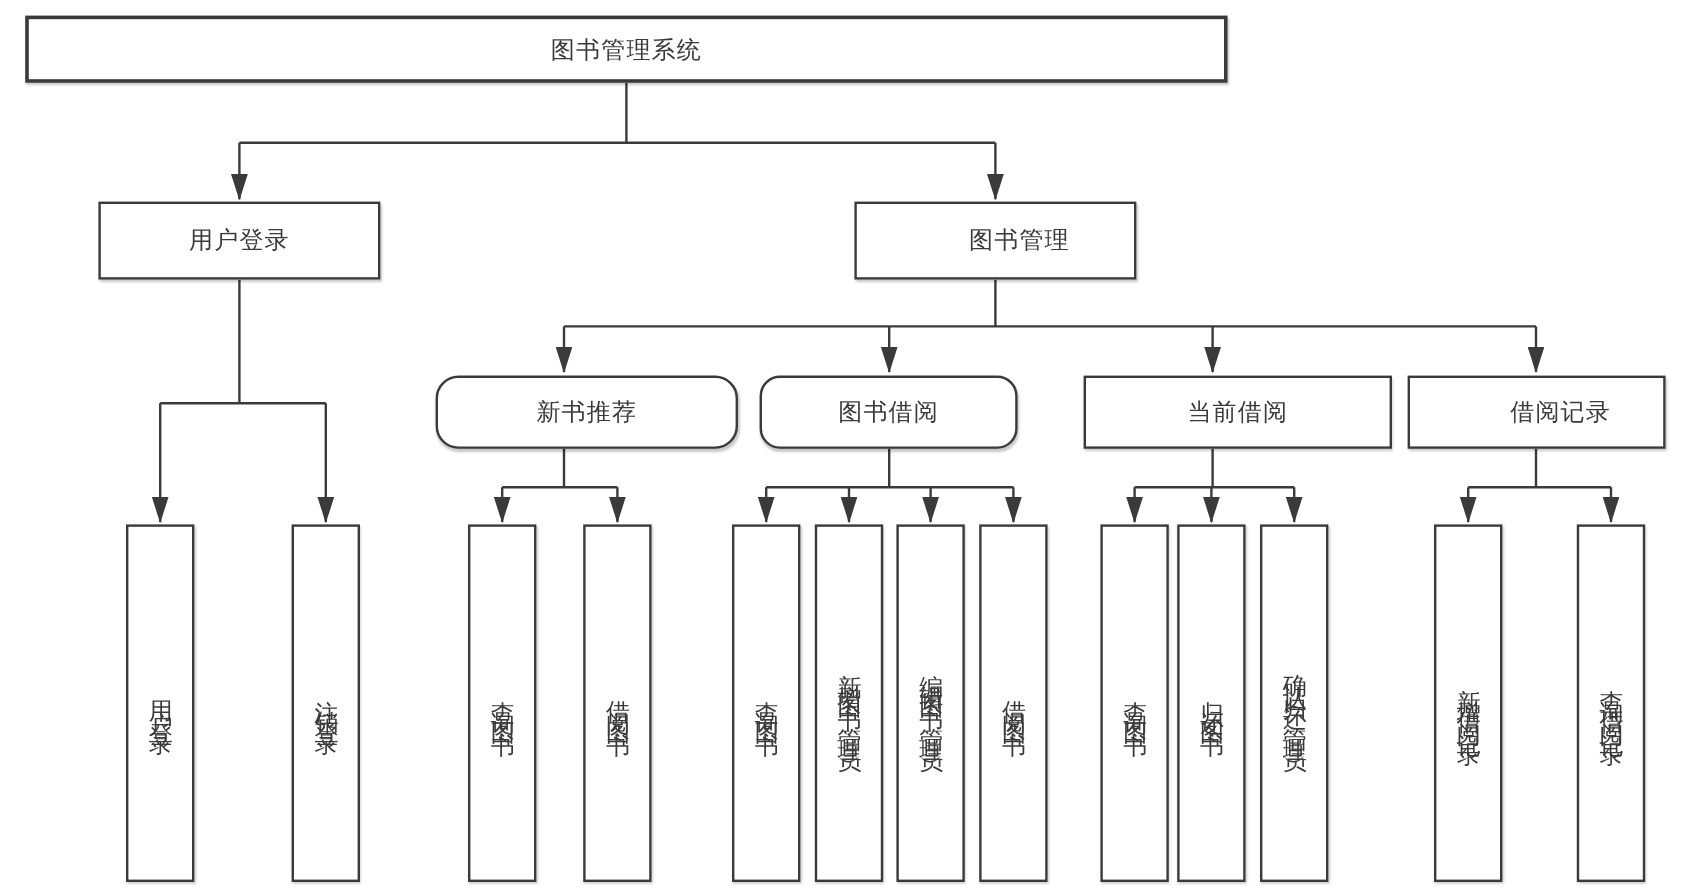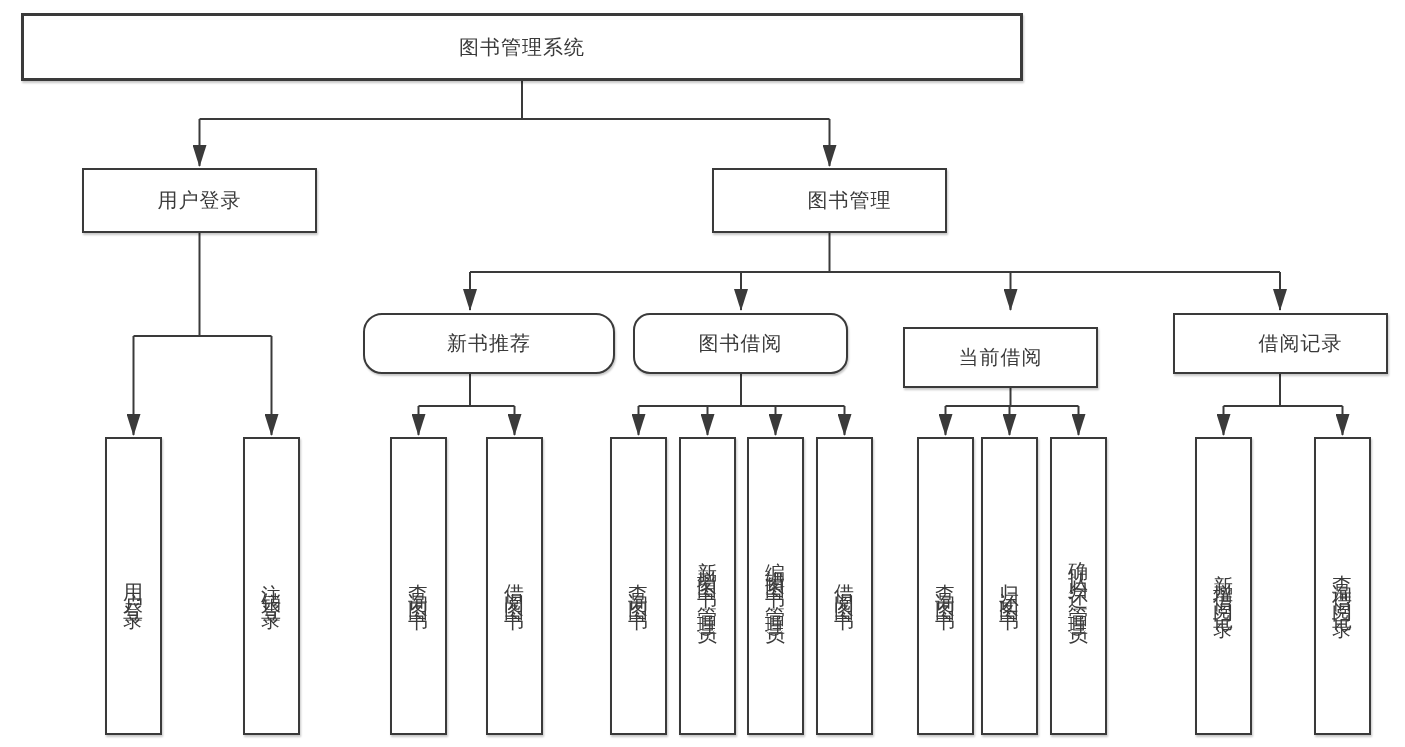--- a/index.html
+++ b/index.html
@@ -107,38 +107,38 @@
       <path d="M1009.5,406 L1009.5,435" marker-end="url(#arw)"></path>
       <path d="M1078.5,406 L1078.5,435" marker-end="url(#arw)"></path>
 
       <path d="M1280,374 L1280,406"></path>
       <path d="M1223.5,406 L1342.5,406"></path>
       <path d="M1223.5,406 L1223.5,435" marker-end="url(#arw)"></path>
       <path d="M1342.5,406 L1342.5,435" marker-end="url(#arw)"></path>
     </g>
   </svg>
 
-  <div class="box root" style="left:21px; top:13px; width:1002px; height:68px;">
+  <div class="box root" style="left:21px; top:13px; width:1002px; height:56px;">
     <span class="hlabel">图书管理系统</span>
   </div>
 
   <div class="box" style="left:82px; top:168px; width:235px; height:65px;">
     <span class="hlabel">用户登录</span>
   </div>
   <div class="box" style="left:712px; top:168px; width:235px; height:65px;padding-left:40px;">
     <span class="hlabel">图书管理</span>
   </div>
 
   <div class="box" style="left:363px; top:313px; width:252px; height:61px;border-radius:19px;">
     <span class="hlabel">新书推荐</span>
   </div>
   <div class="box" style="left:633px; top:313px; width:215px; height:61px;border-radius:17px;">
     <span class="hlabel">图书借阅</span>
   </div>
-  <div class="box" style="left:903px; top:327px; width:195px; height:61px;">
+  <div class="box" style="left:903px; top:313px; width:257px; height:61px;">
     <span class="hlabel">当前借阅</span>
   </div>
   <div class="box" style="left:1173px; top:313px; width:215px; height:61px;padding-left:40px;">
     <span class="hlabel">借阅记录</span>
   </div>
 
   <div class="box" style="left:105px; top:437px; width:57px; height:298px;">
     <span class="vlabel">用户登录</span>
   </div>
   <div class="box" style="left:243px; top:437px; width:57px; height:298px;">

